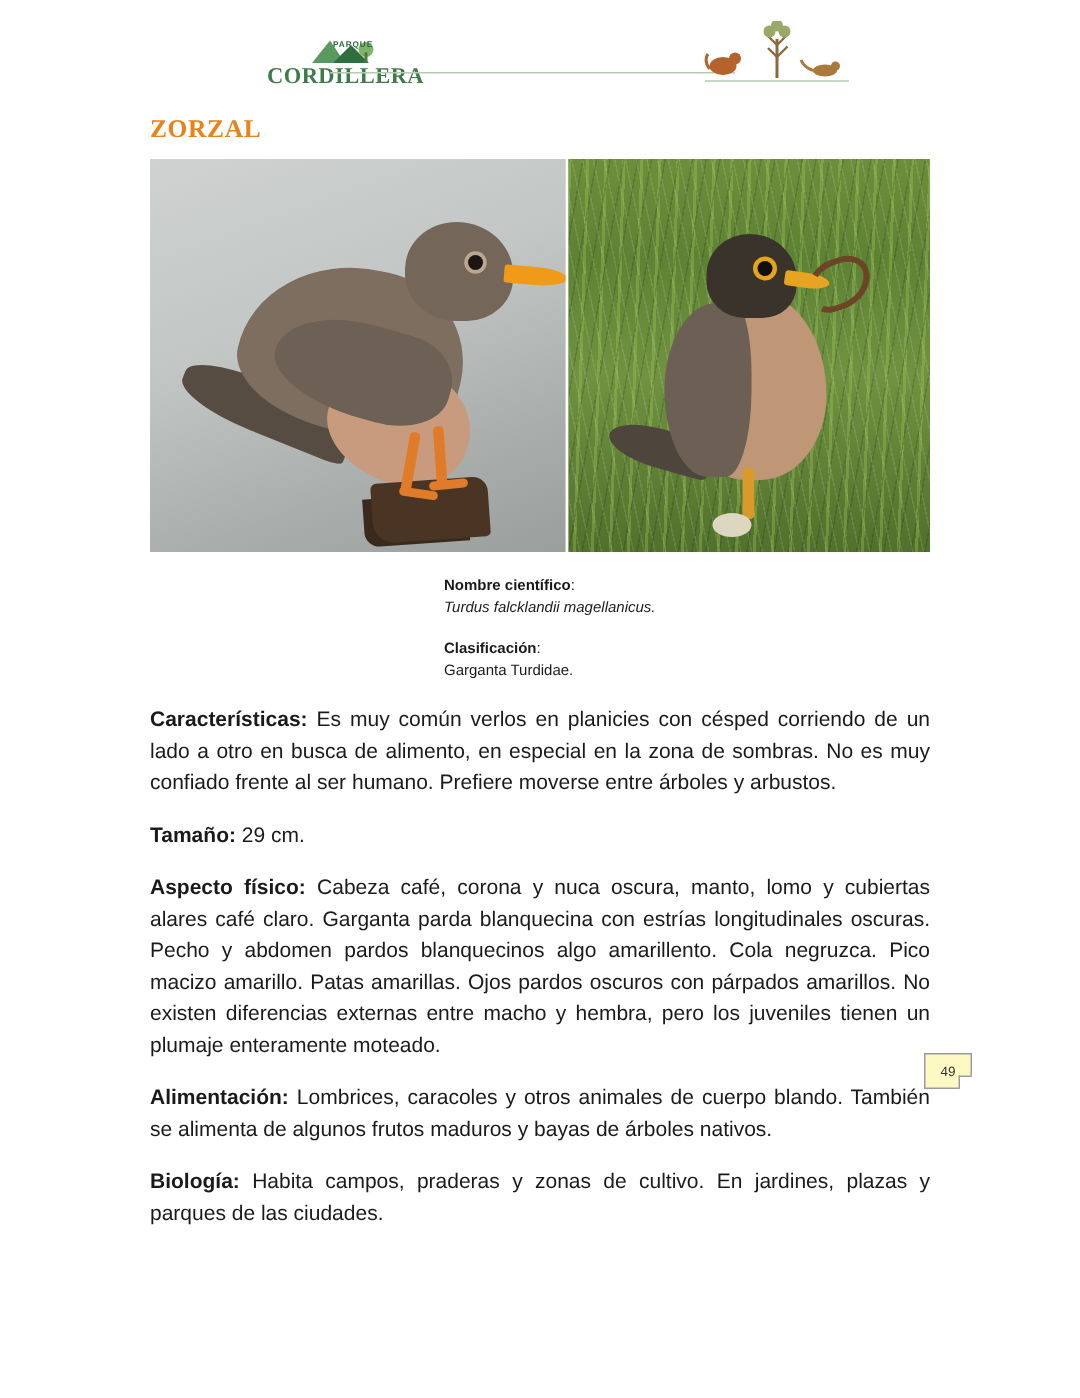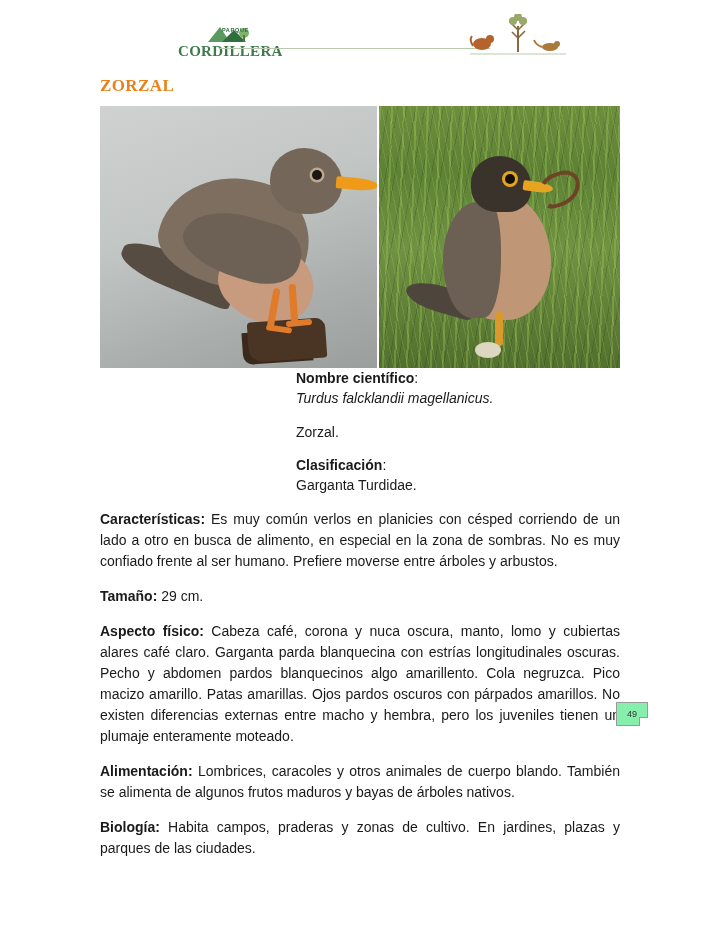--- a/index.html
+++ b/index.html
@@ -269,22 +269,22 @@
   .rp-egg {
     position: absolute;
     left: 96px; top: 236px;
     width: 26px; height: 16px;
     background: #ddd6c0;
     border-radius: 50%;
   }
 
   
   .info {
-    margin: 0 100px 0 296px;
-    font-size: 14px;
+    margin: 16px 100px 0 296px;
+    font-size: 10px;
     line-height: 1.45;
   }
   .info-group { margin-bottom: 13px; }
   .info-label { font-weight: bold; }
   .info-value-italic { font-style: italic; }
 
   
   .body-text {
     margin: 0 100px 0 100px;
     font-size: 14px;
@@ -295,21 +295,21 @@
   .para b { font-weight: bold; }
 
   
   .page-number {
     position: absolute;
     right: 72px;
     bottom: 36px;
     width: 30px;
     height: 22px;
     border: 1px solid #9a9a9a;
-    background: #86efac;
+    background: #fef9c3;
     font-size: 9px;
     color: #333;
     display: flex;
     align-items: center;
     justify-content: center;
   }
   .page-number::after {
     content: "";
     position: absolute;
     right: -1px;
@@ -387,21 +387,20 @@
       <div class="rp-eye"></div>
     </div>
   </div>
 
   <div class="info">
     <div class="info-group">
       <div><span class="info-label">Nombre científico</span><span>:</span></div>
       <div class="info-value-italic">Turdus falcklandii magellanicus.</div>
     </div>
     <div class="info-group">
-      <div>Zorzal.</div>
     </div>
     <div class="info-group">
       <div><span class="info-label">Clasificación</span><span>:</span></div>
       <div>Garganta Turdidae.</div>
     </div>
   </div>
 
   <div class="body-text">
     <p class="para">
       <b>Características:</b><span> Es muy común verlos en planicies con césped corriendo de un lado a otro en busca de alimento, en especial en la zona de sombras. No es muy confiado frente al ser humano. Prefiere moverse entre árboles y arbustos.</span>

